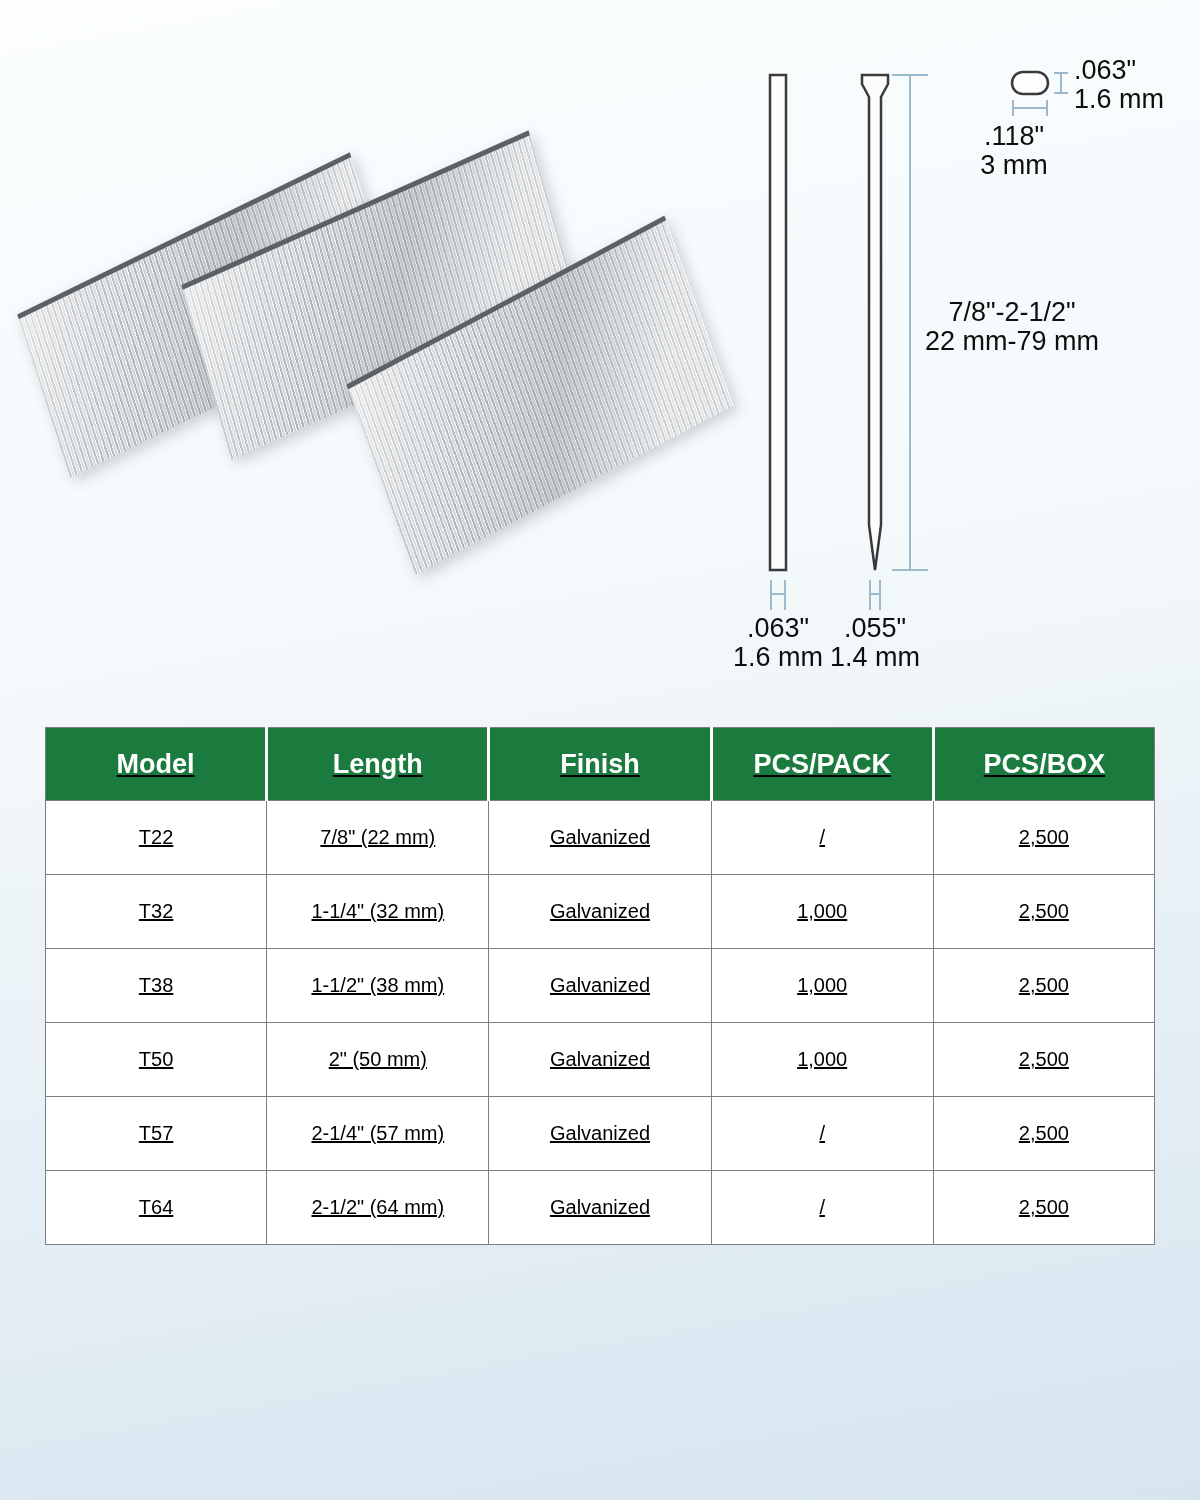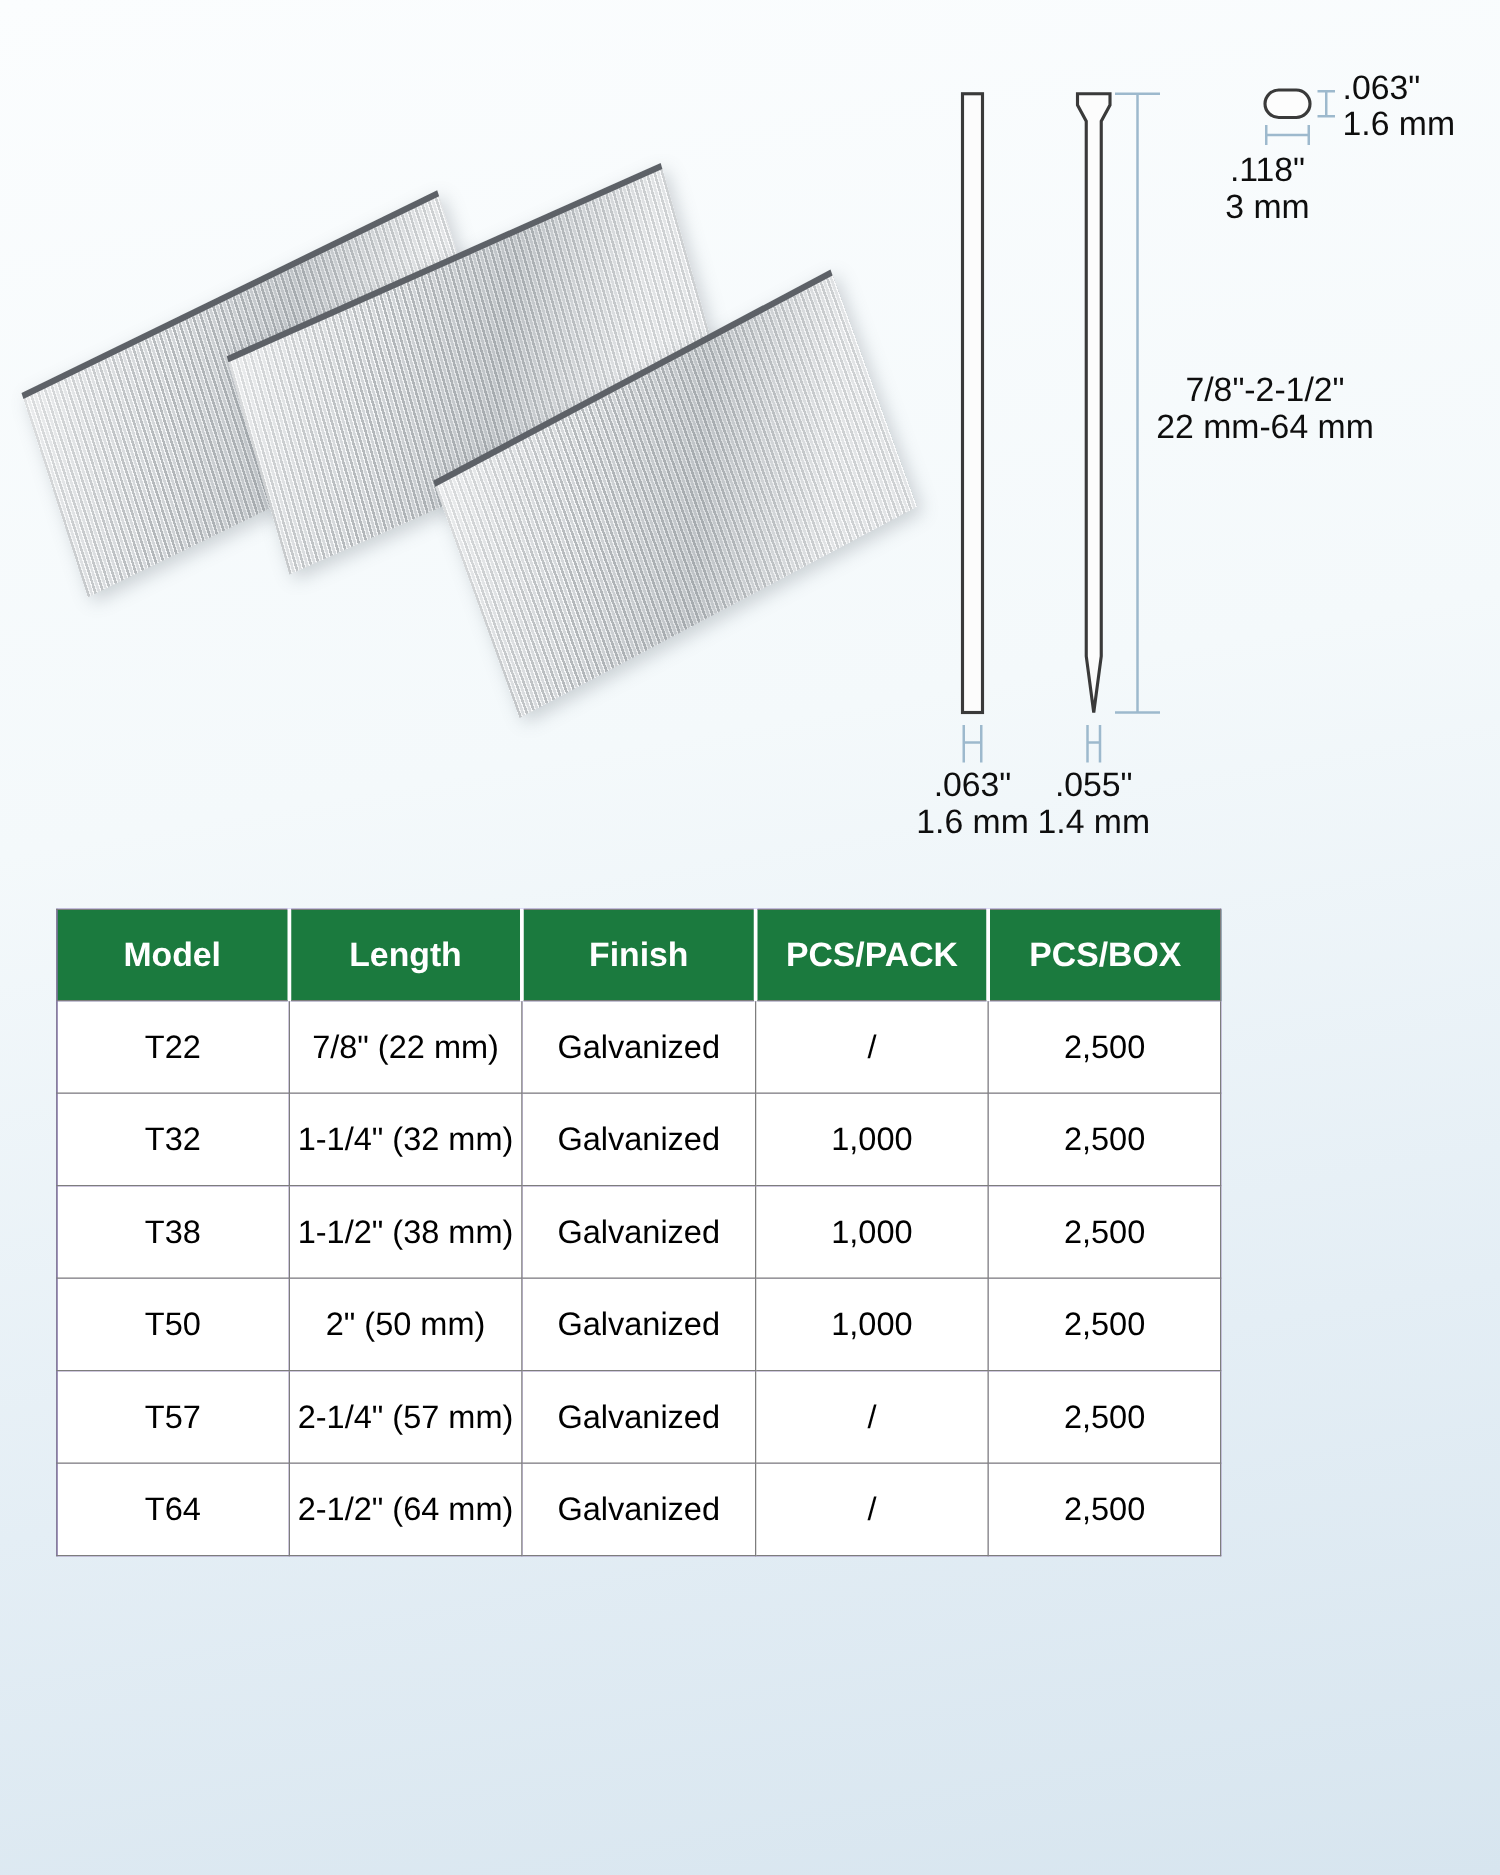--- a/index.html
+++ b/index.html
@@ -23,32 +23,33 @@
   .strip-b{left:175px;top:90px;width:380px;height:175px;transform:rotate(-24deg) skewX(-8deg);}
   .strip-c{left:345px;top:180px;width:360px;height:195px;transform:rotate(-28deg) skewX(-8deg);}
   .diagram-svg{position:absolute;left:0;top:0;width:1200px;height:700px;}
   .dim-label{
     position:absolute;font-size:27px;line-height:29px;color:#0e0e0e;
     white-space:nowrap;
   }
   .center{text-align:center;}
   
   .spec-table{
-    position:absolute;left:45px;top:727px;width:932px;
-    border-collapse:collapse;table-layout:fixed;background:#8b5cf6;
+    position:absolute;left:45px;top:727px;width:1110px;
+    border-collapse:collapse;table-layout:fixed;background:#737373;
     border:1px solid #7d7d7d;
+    text-decoration:underline;
   }
   .spec-table th{
     width:20%;height:70px;color:#ffffff;font-size:27px;font-weight:bold;
     text-align:center;vertical-align:middle;border-bottom:1px solid #7d7d7d;
   }
   .spec-table th:not(:first-child){border-left:3px solid #ffffff;}
   .spec-table td{
     height:71px;text-align:center;vertical-align:middle;
-    font-size:26px;color:#000000;border:1px solid #7d7d7d;background:#ffffff;
+    font-size:20px;color:#000000;border:1px solid #7d7d7d;background:#ffffff;
   }
 </style>
 </head>
 <body>
 
 <div class="hero">
 
   <div class="photo">
     <div class="strip strip-a"></div>
     <div class="strip strip-b"></div>
@@ -82,21 +83,21 @@
     <span>1.6 mm</span>
   </div>
 
   <div class="dim-label center" style="left:955px;top:122px;width:118px;">
     <span>.118"</span><br>
     <span>3 mm</span>
   </div>
 
   <div class="dim-label center" style="left:897px;top:298px;width:230px;">
     <span>7/8"-2-1/2"</span><br>
-    <span>22 mm-64 mm</span>
+    <span>22 mm-79 mm</span>
   </div>
 
   <div class="dim-label center" style="left:716px;top:614px;width:124px;">
     <span>.063"</span><br>
     <span>1.6 mm</span>
   </div>
 
   <div class="dim-label center" style="left:813px;top:614px;width:124px;">
     <span>.055"</span><br>
     <span>1.4 mm</span>

